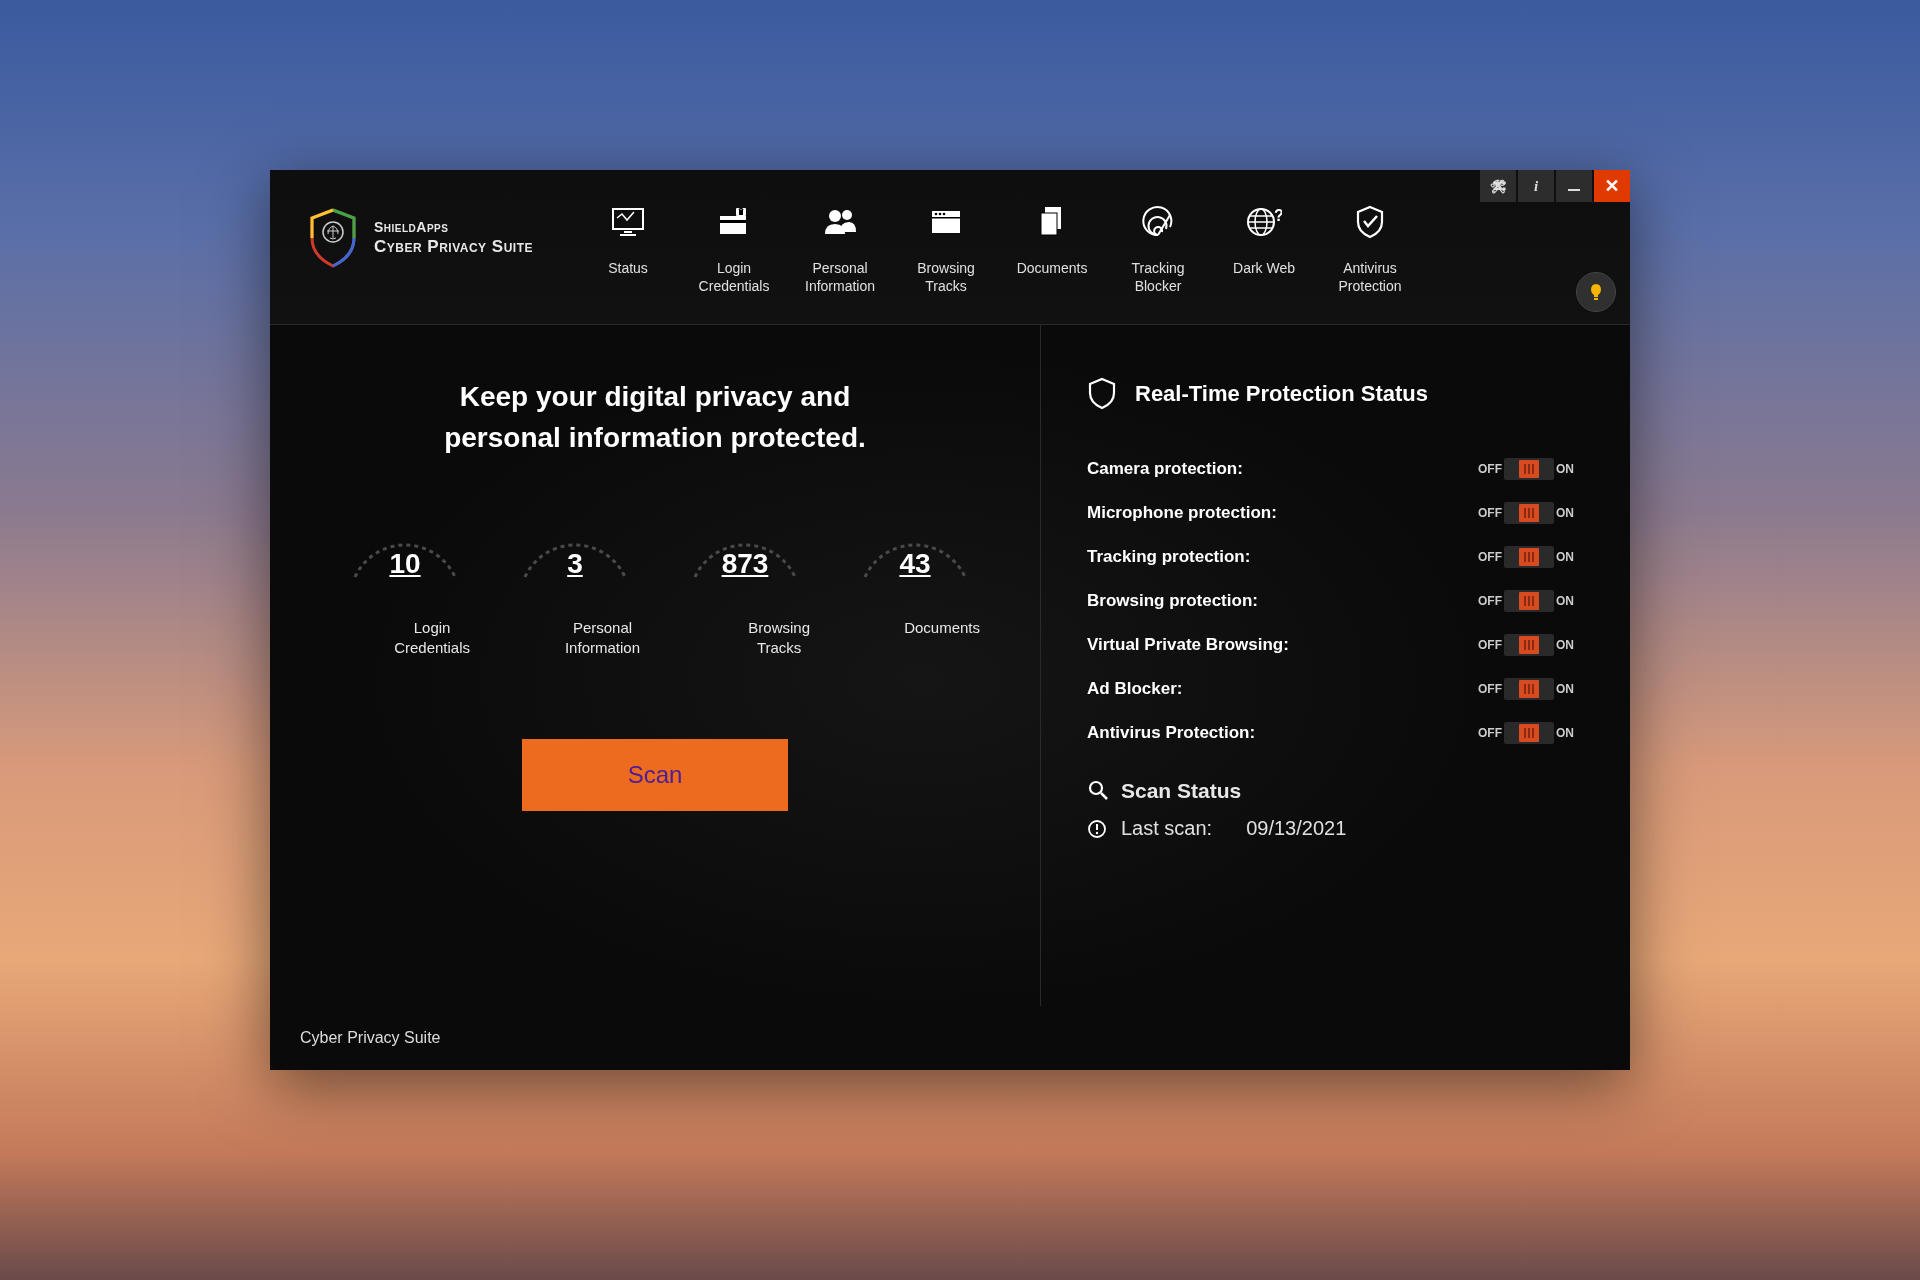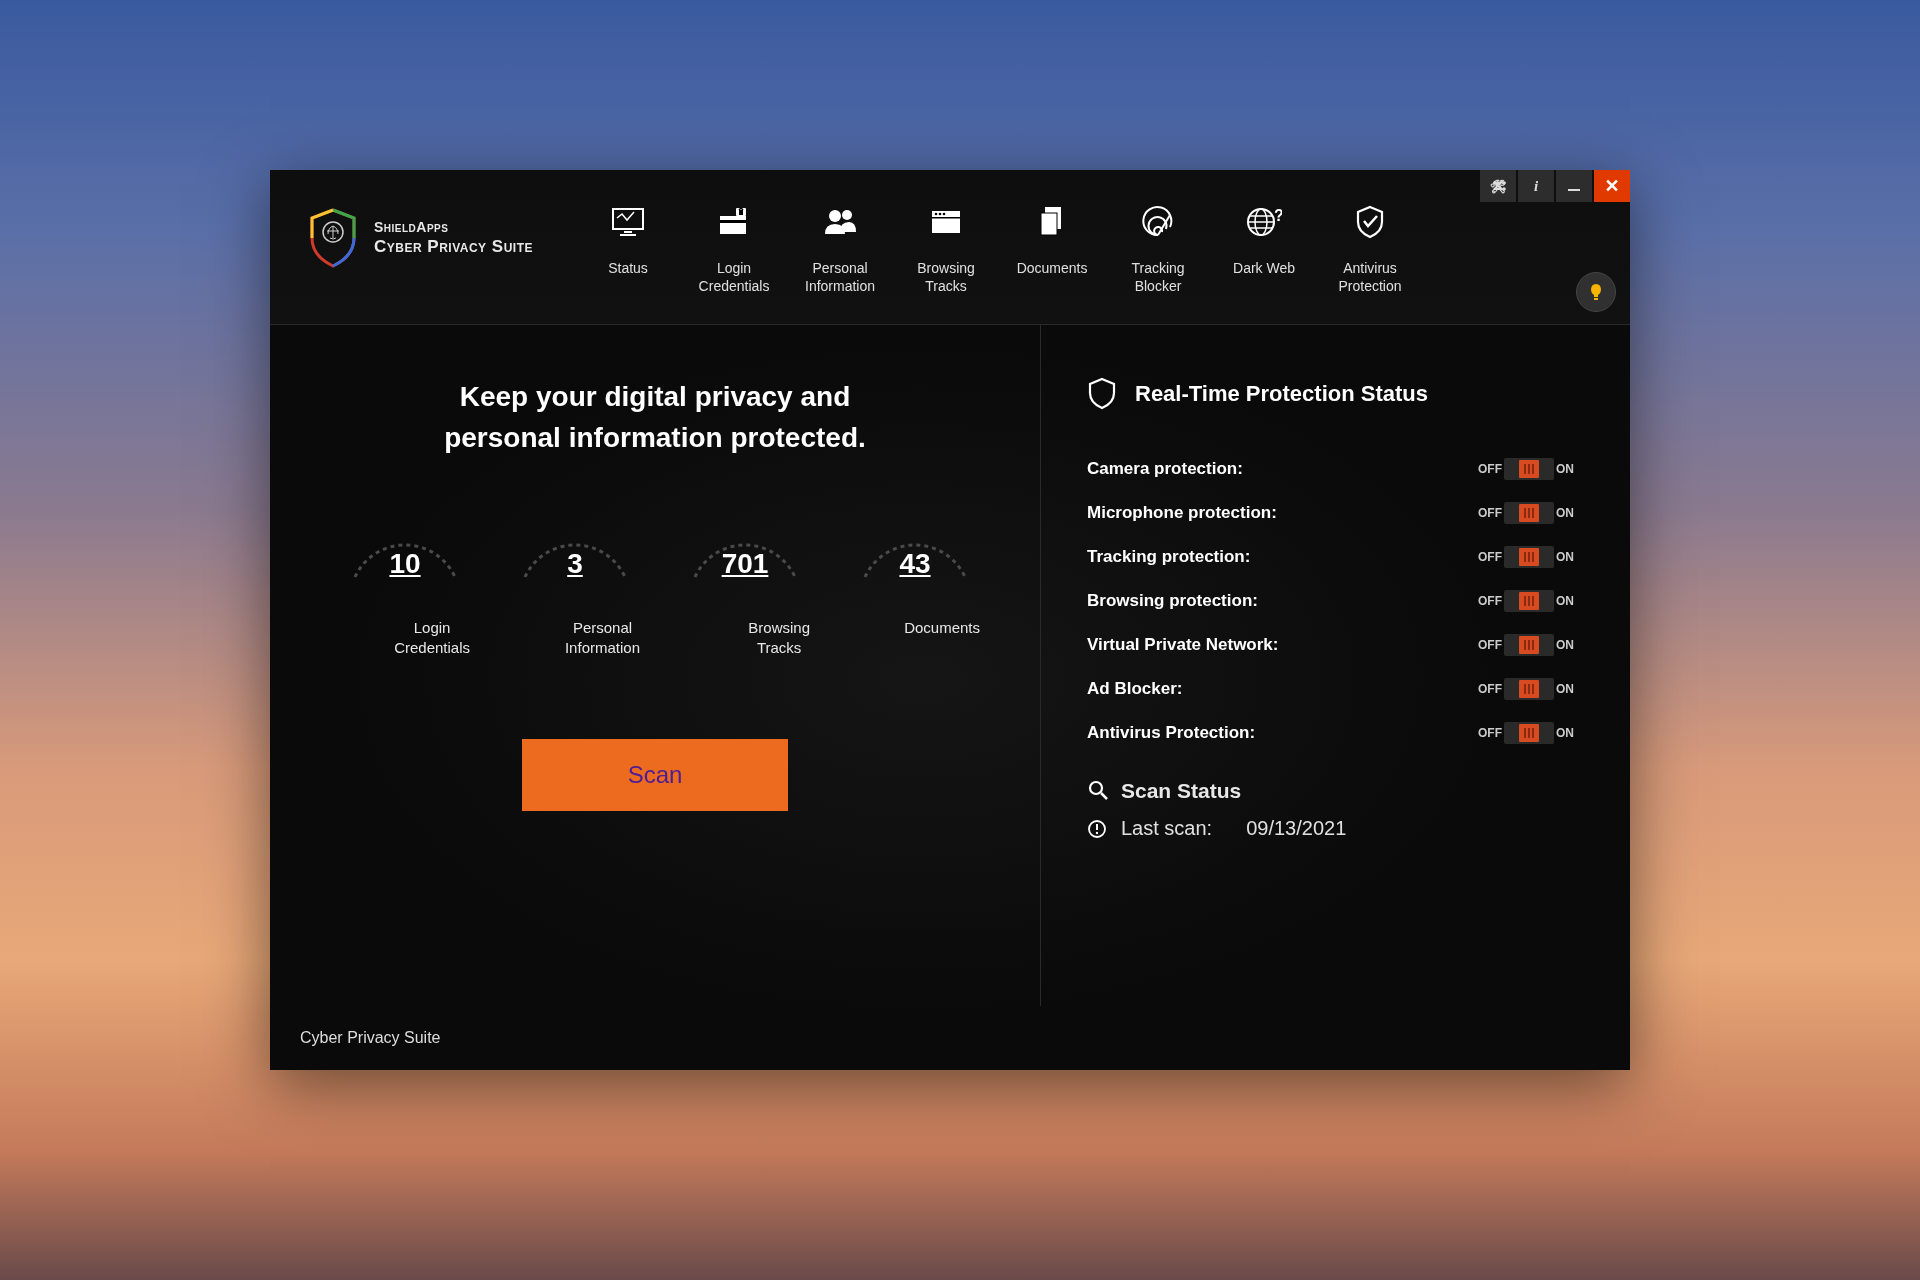--- a/index.html
+++ b/index.html
@@ -433,21 +433,21 @@
             <div class="gauge-value">3</div>
           </div>
           <div class="gauge-label">Personal
 Information</div>
         </div>
         <div class="gauge">
           <div class="gauge-arc">
             <svg width="130" height="80" viewBox="0 0 130 80" style="position:absolute;top:0;left:0">
                 <path d="M15 75 A55 55 0 0 1 115 75" fill="none" stroke="#4a4a4a" stroke-width="3" stroke-dasharray="4 4"></path>
               </svg>
-            <div class="gauge-value">701</div>
+            <div class="gauge-value">873</div>
           </div>
           <div class="gauge-label">Browsing
 Tracks</div>
         </div>
         <div class="gauge">
           <div class="gauge-arc">
             <svg width="130" height="80" viewBox="0 0 130 80" style="position:absolute;top:0;left:0">
                 <path d="M15 75 A55 55 0 0 1 115 75" fill="none" stroke="#4a4a4a" stroke-width="3" stroke-dasharray="4 4"></path>
               </svg>
             <div class="gauge-value">43</div>
@@ -504,21 +504,21 @@
           <span>Browsing protection:</span>
           <div class="toggle">
             <span>OFF</span>
             <div class="toggle-track">
                 <div class="toggle-knob"></div>
               </div>
             <span>ON</span>
           </div>
         </div>
         <div class="prot-row">
-          <span>Virtual Private Network:</span>
+          <span>Virtual Private Browsing:</span>
           <div class="toggle">
             <span>OFF</span>
             <div class="toggle-track">
                 <div class="toggle-knob"></div>
               </div>
             <span>ON</span>
           </div>
         </div>
         <div class="prot-row">
           <span>Ad Blocker:</span>

